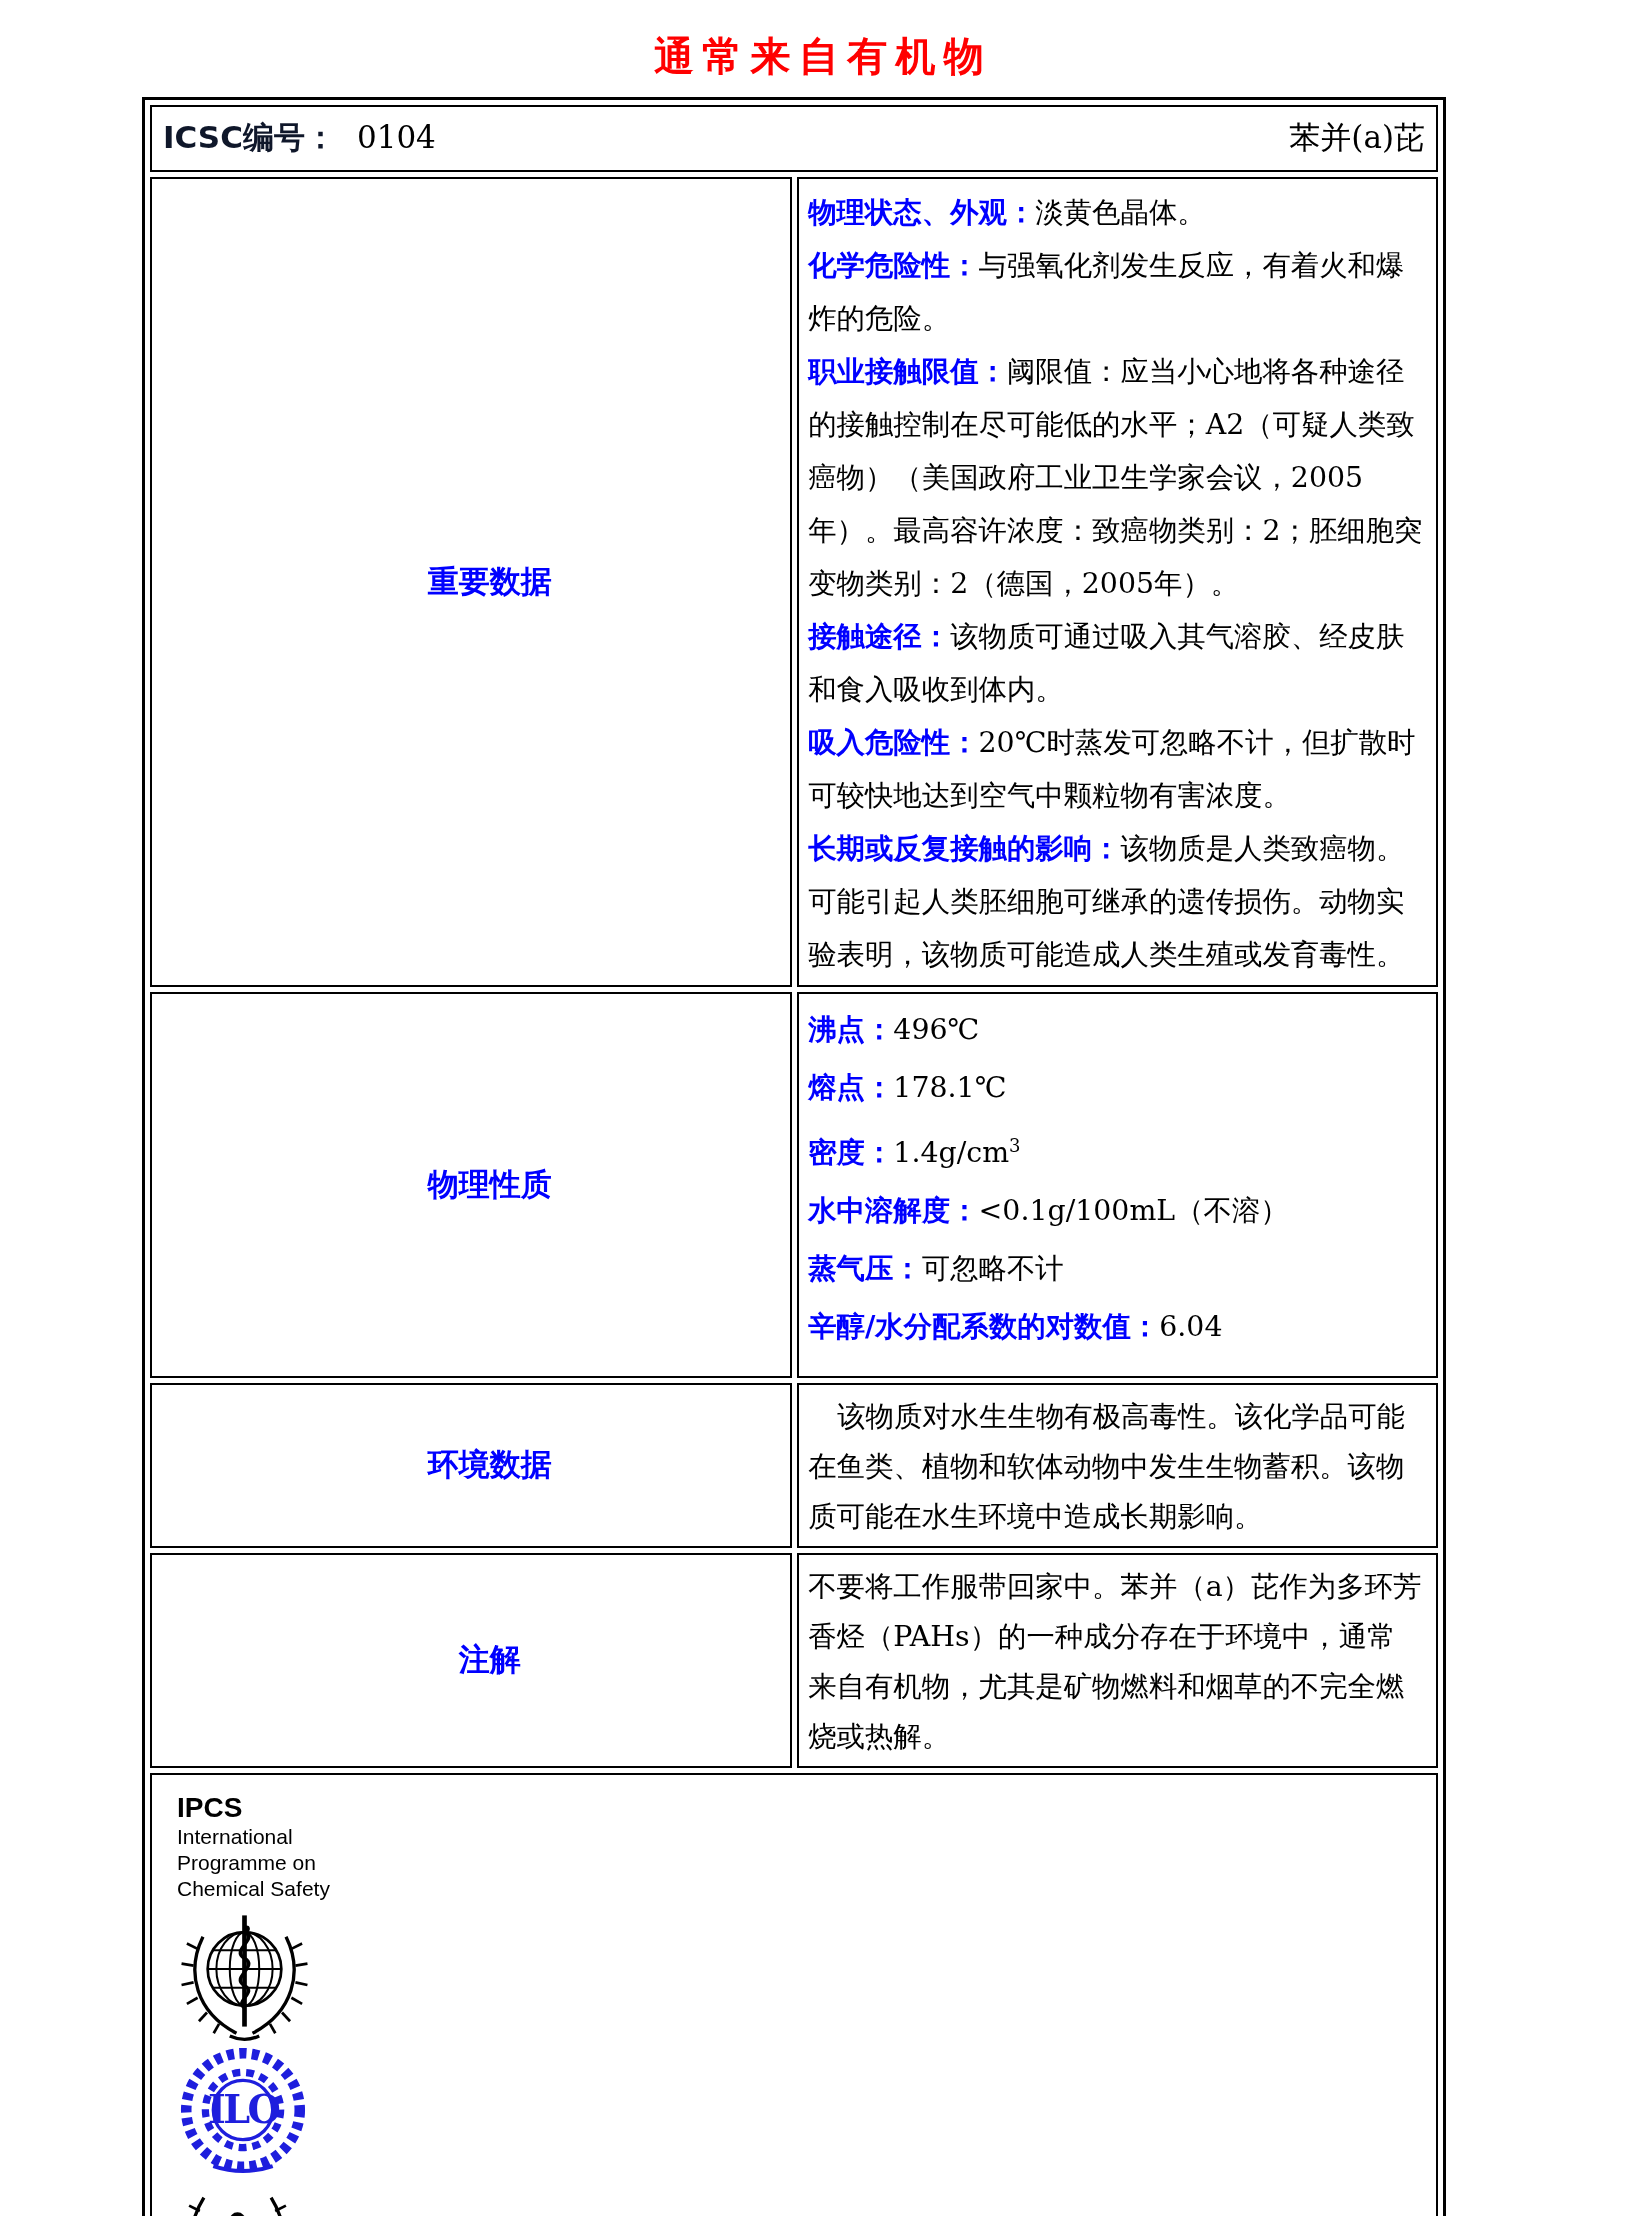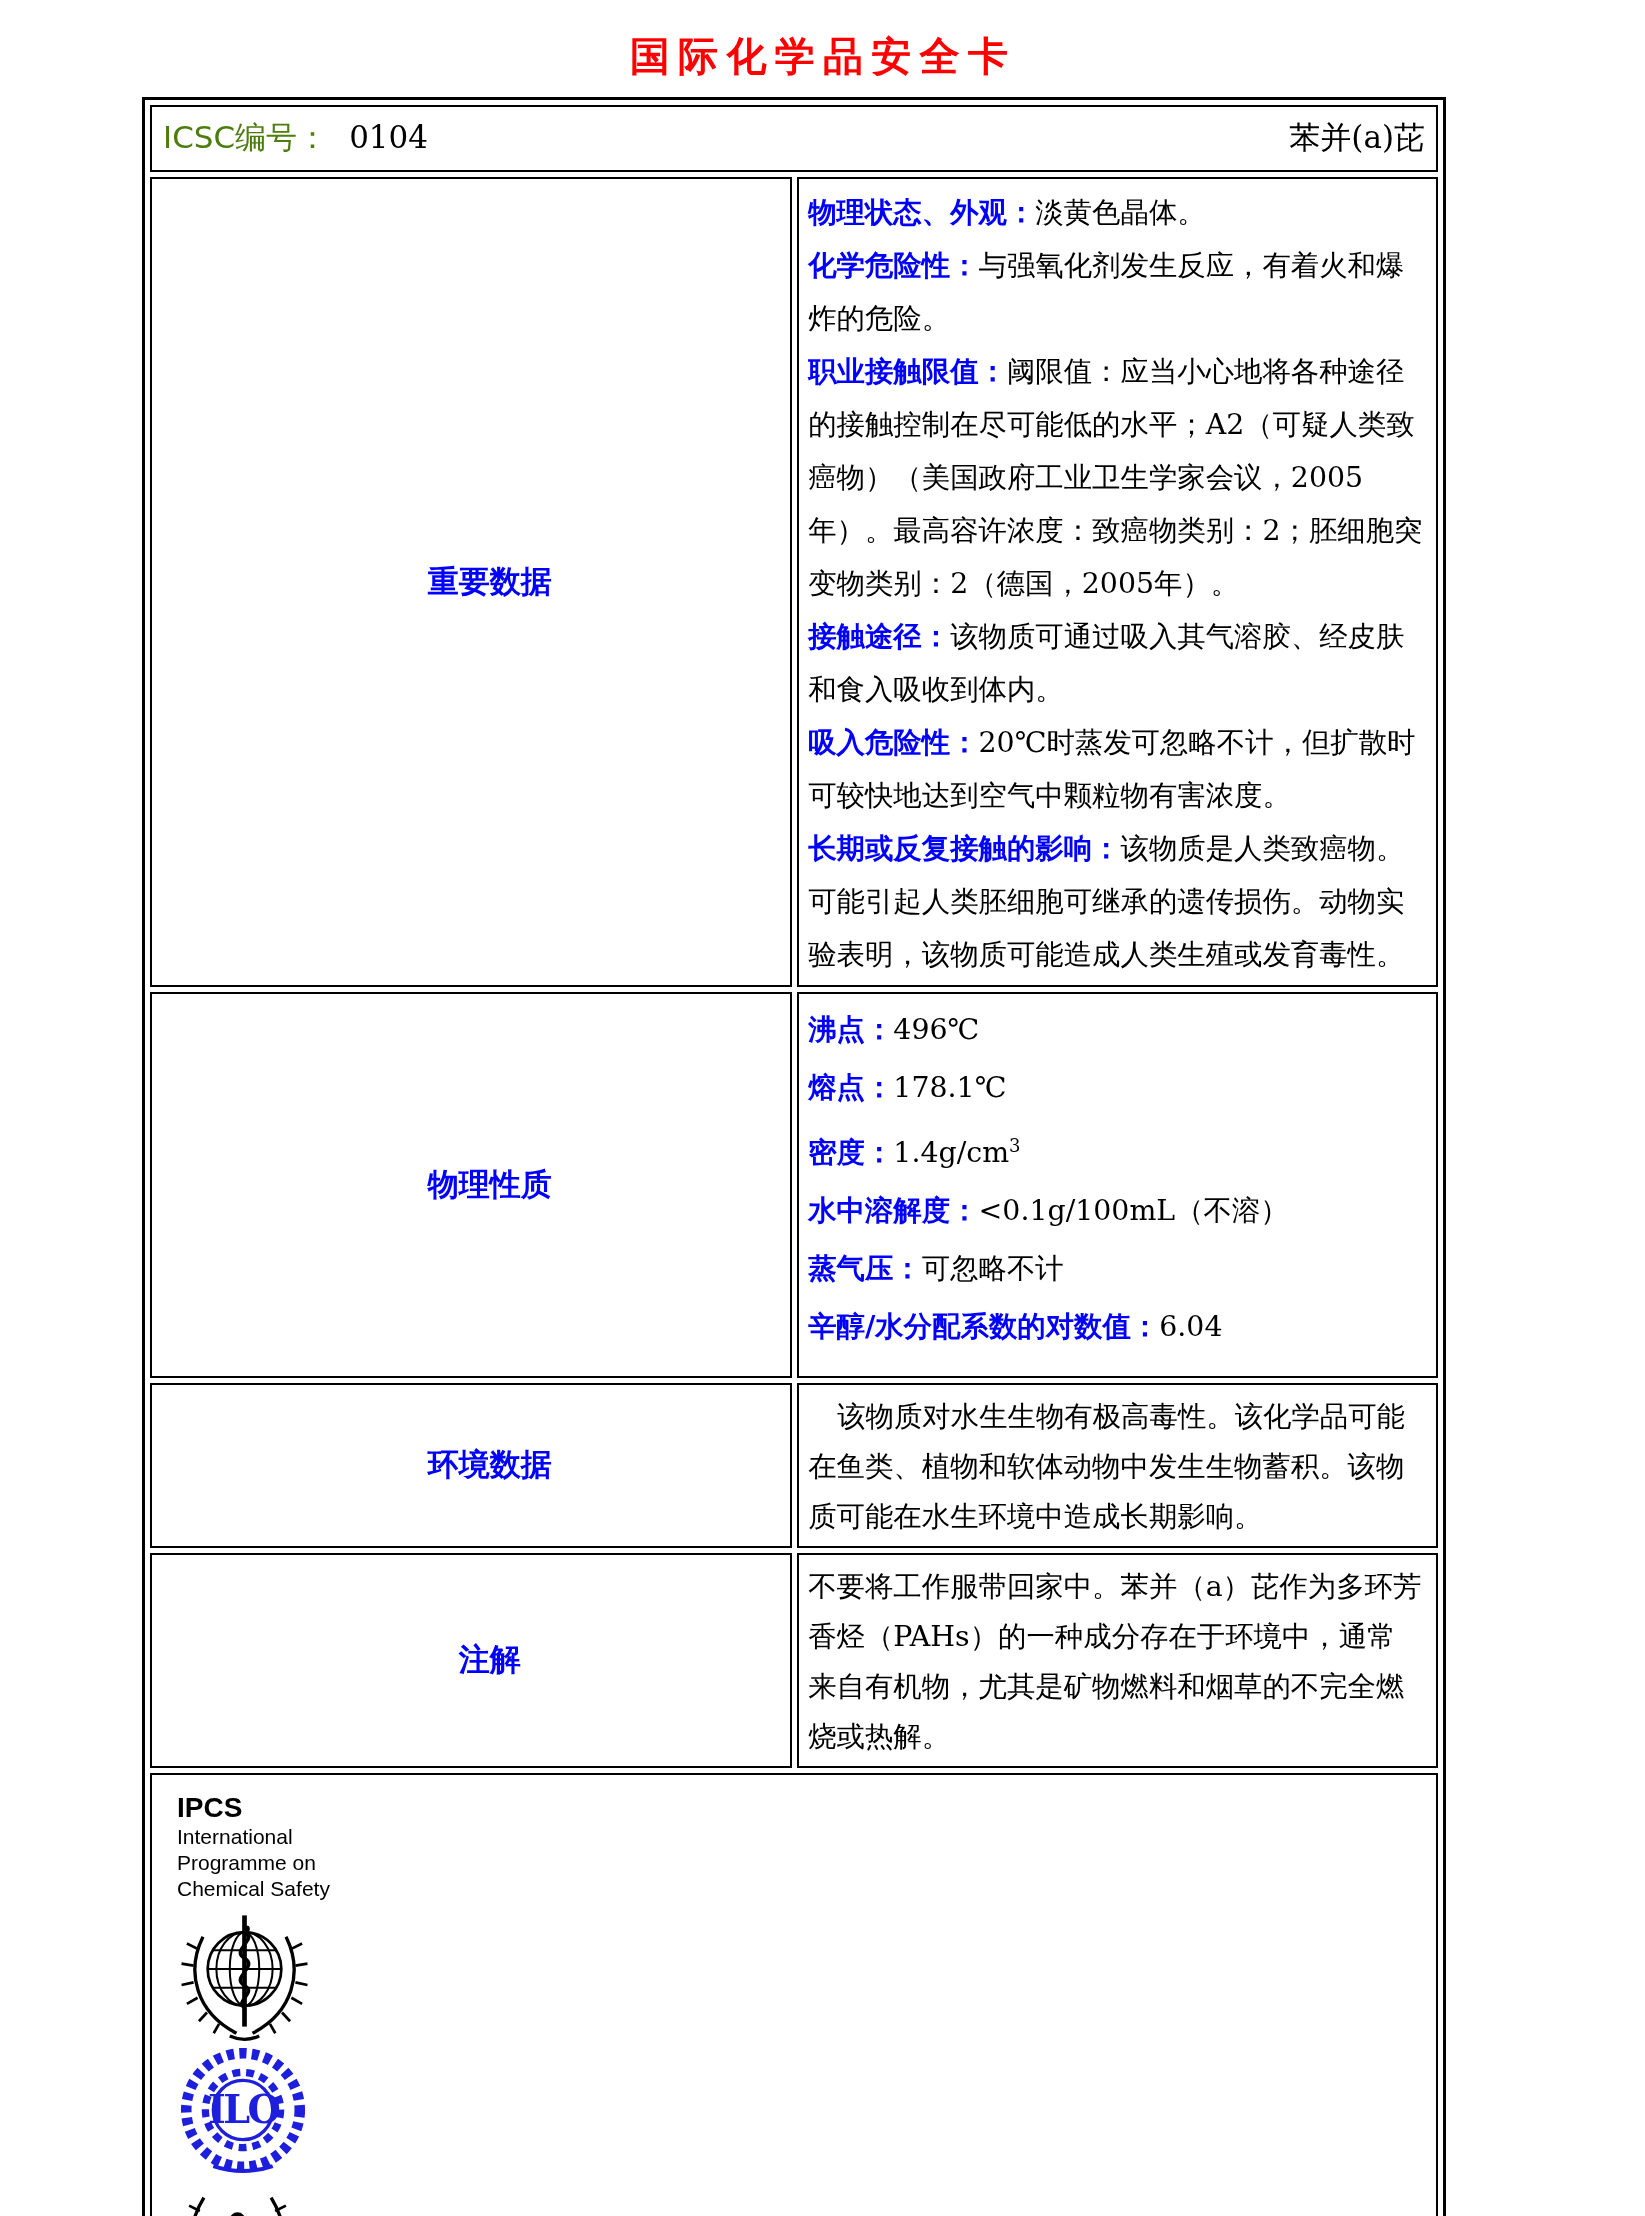--- a/index.html
+++ b/index.html
@@ -27,22 +27,22 @@
     border: 3.5px solid #000;
     border-collapse: separate;
     border-spacing: 5.5px;
     background: #fff;
     table-layout: fixed;
   }
   td { border: 2.1px solid #000; vertical-align: top; background: #fff; padding-left: 38px; }
   td.header-cell { height: 67px; vertical-align: middle; padding: 0 11px; }
   .header-flex { display: flex; justify-content: space-between; align-items: center; }
   .icsc-label {
-    color: #4d7c0f; font-family: "DejaVu Sans", sans-serif;
-    font-weight: normal; font-size: 31px; margin-top: 36px;
+    color: #0f172a; font-family: "DejaVu Sans", sans-serif;
+    font-weight: bold; font-size: 31px; margin-top: 36px;
   }
   .icsc-value { font-size: 31px; margin-left: 21px; }
   .chem-name { font-size: 31px; }
   td.label-cell {
     width: 229px;
     text-align: center;
     vertical-align: middle;
     color: #0000ff;
     font-family: "DejaVu Sans", sans-serif;
     font-weight: bold;
@@ -76,21 +76,21 @@
     font-family: "DejaVu Serif", serif;
   }
   .copyright { color: #1a1ae8; font-size: 23.6px; margin-left: 8.3px; font-weight: bold; }
   td.legal-cell { height: 58px; vertical-align: middle; padding: 0 9.7px; font-size: 26px; }
   .legal-label { font-family: "DejaVu Sans", sans-serif; font-weight: bold; }
   svg { display: block; }
 </style>
 </head>
 <body>
 
-<div class="page-title">国际化学品安全卡</div>
+<div class="page-title">通常来自有机物</div>
 
 <table class="card">
 
   <tbody>
       <tr>
     <td class="header-cell" colspan="2">
       <div class="header-flex">
         <span>
           <span class="icsc-label">ICSC编号：</span><span class="icsc-value">0104</span>
         </span>

